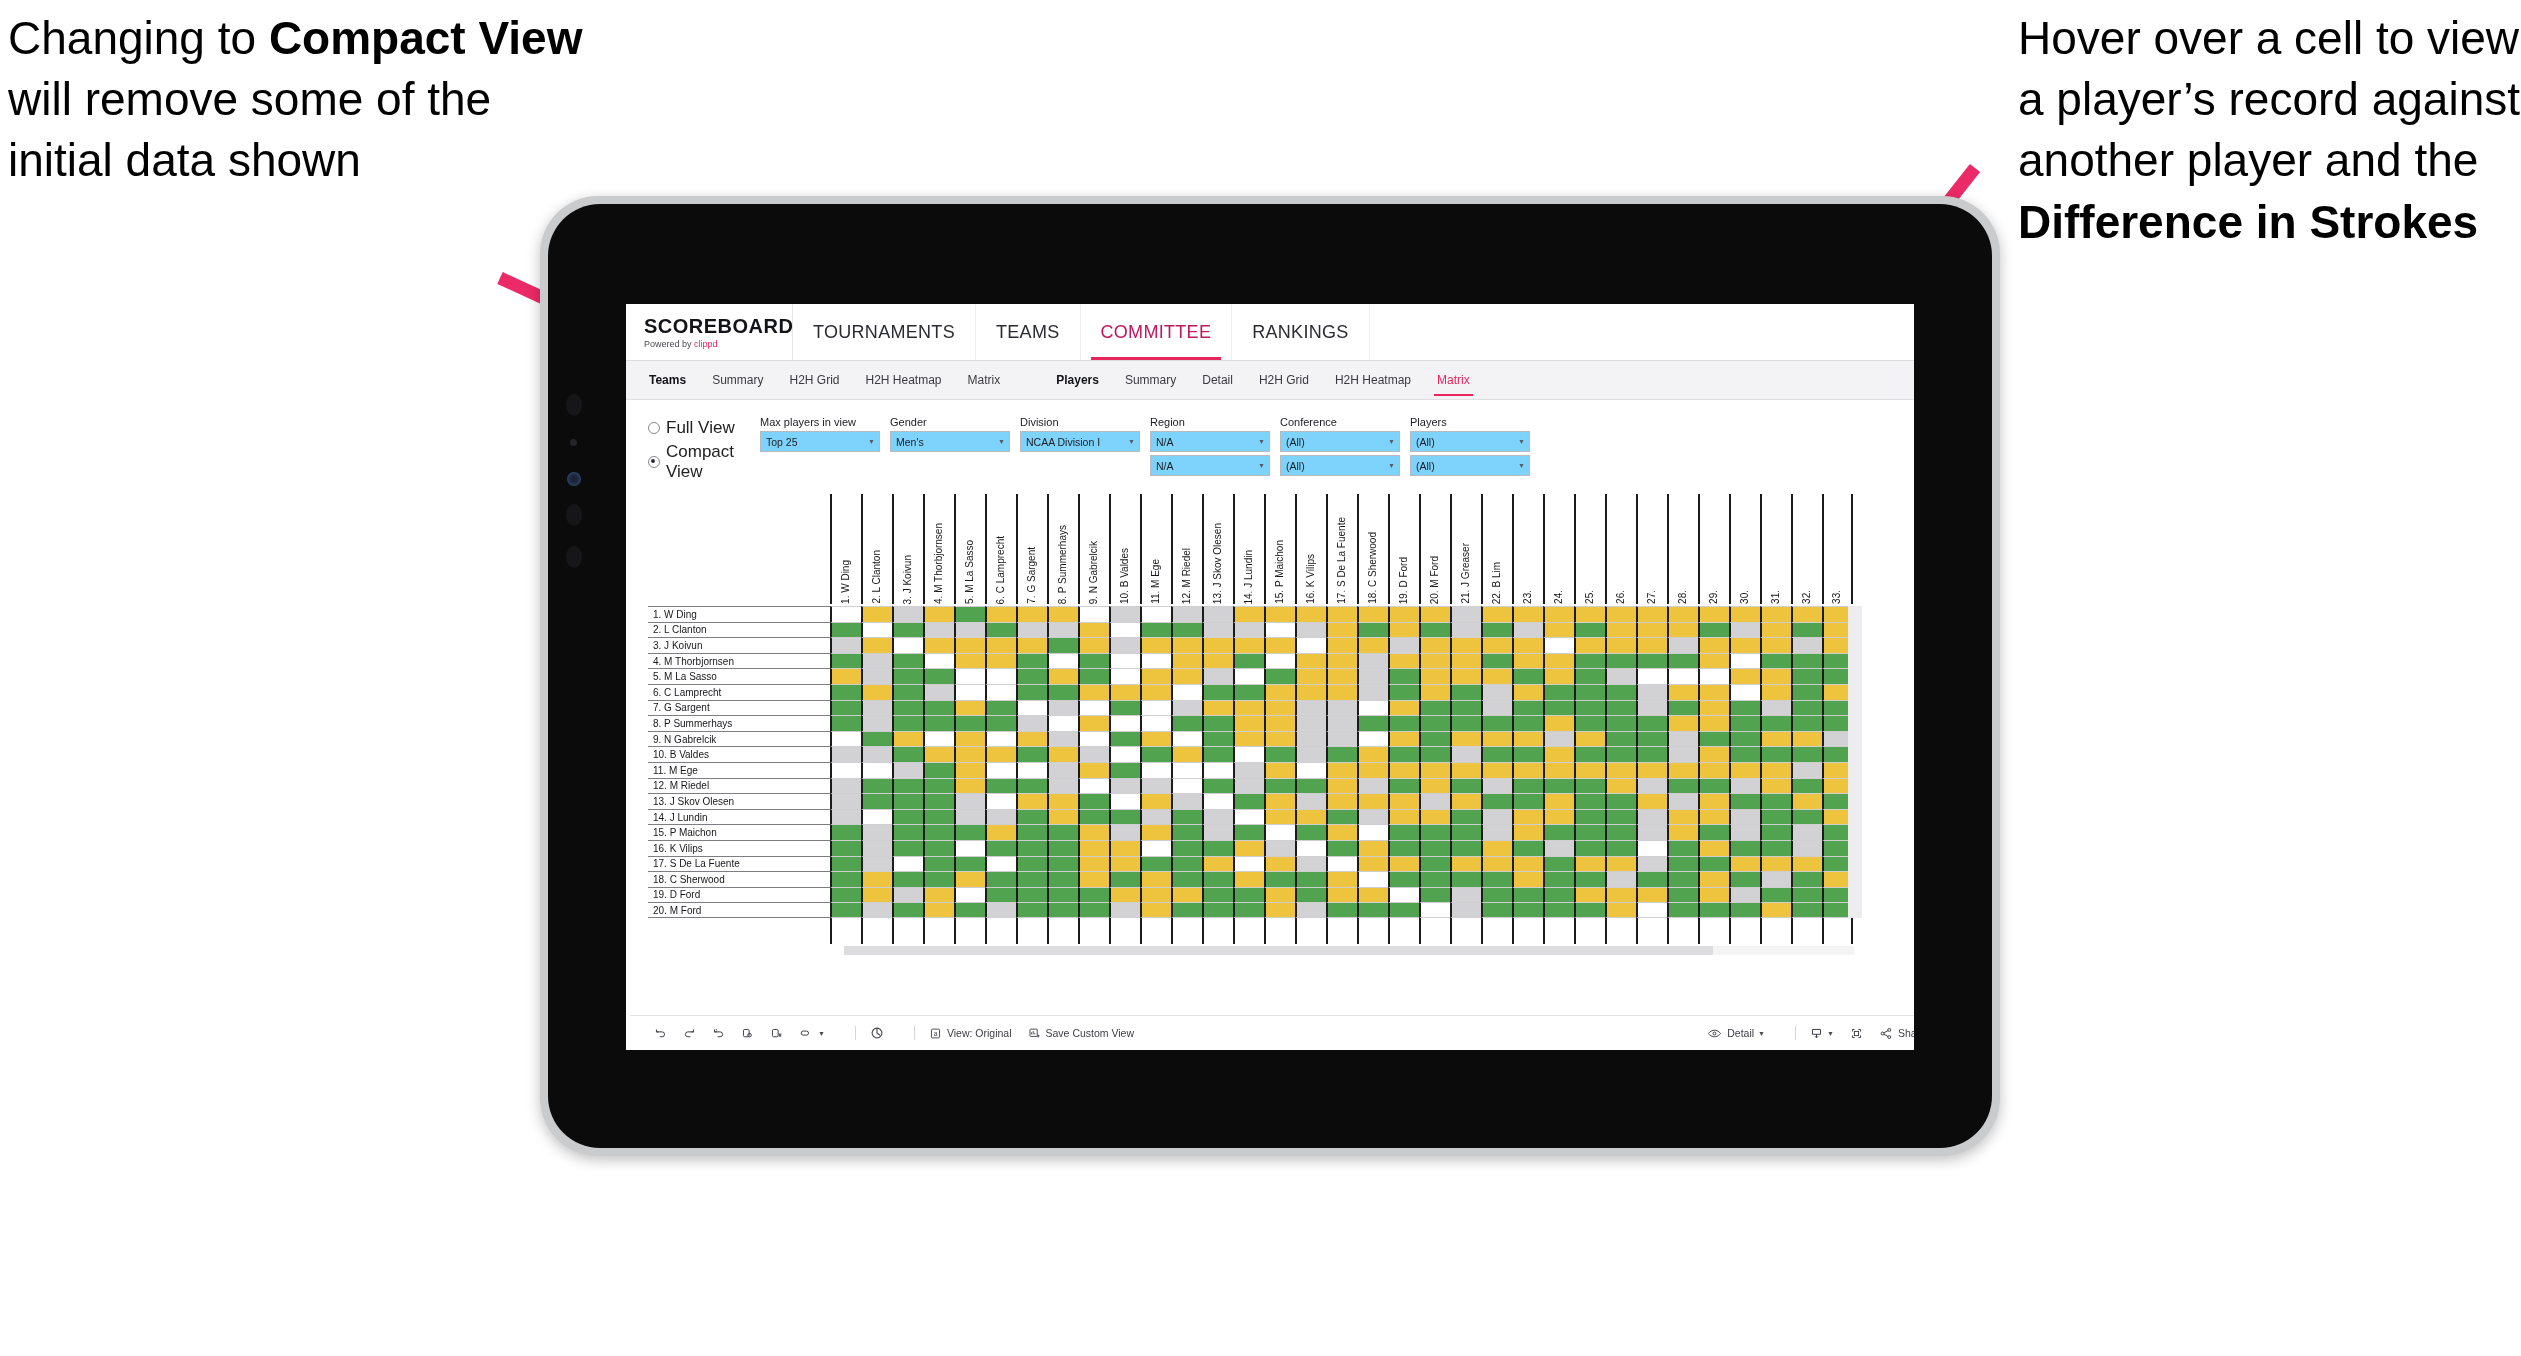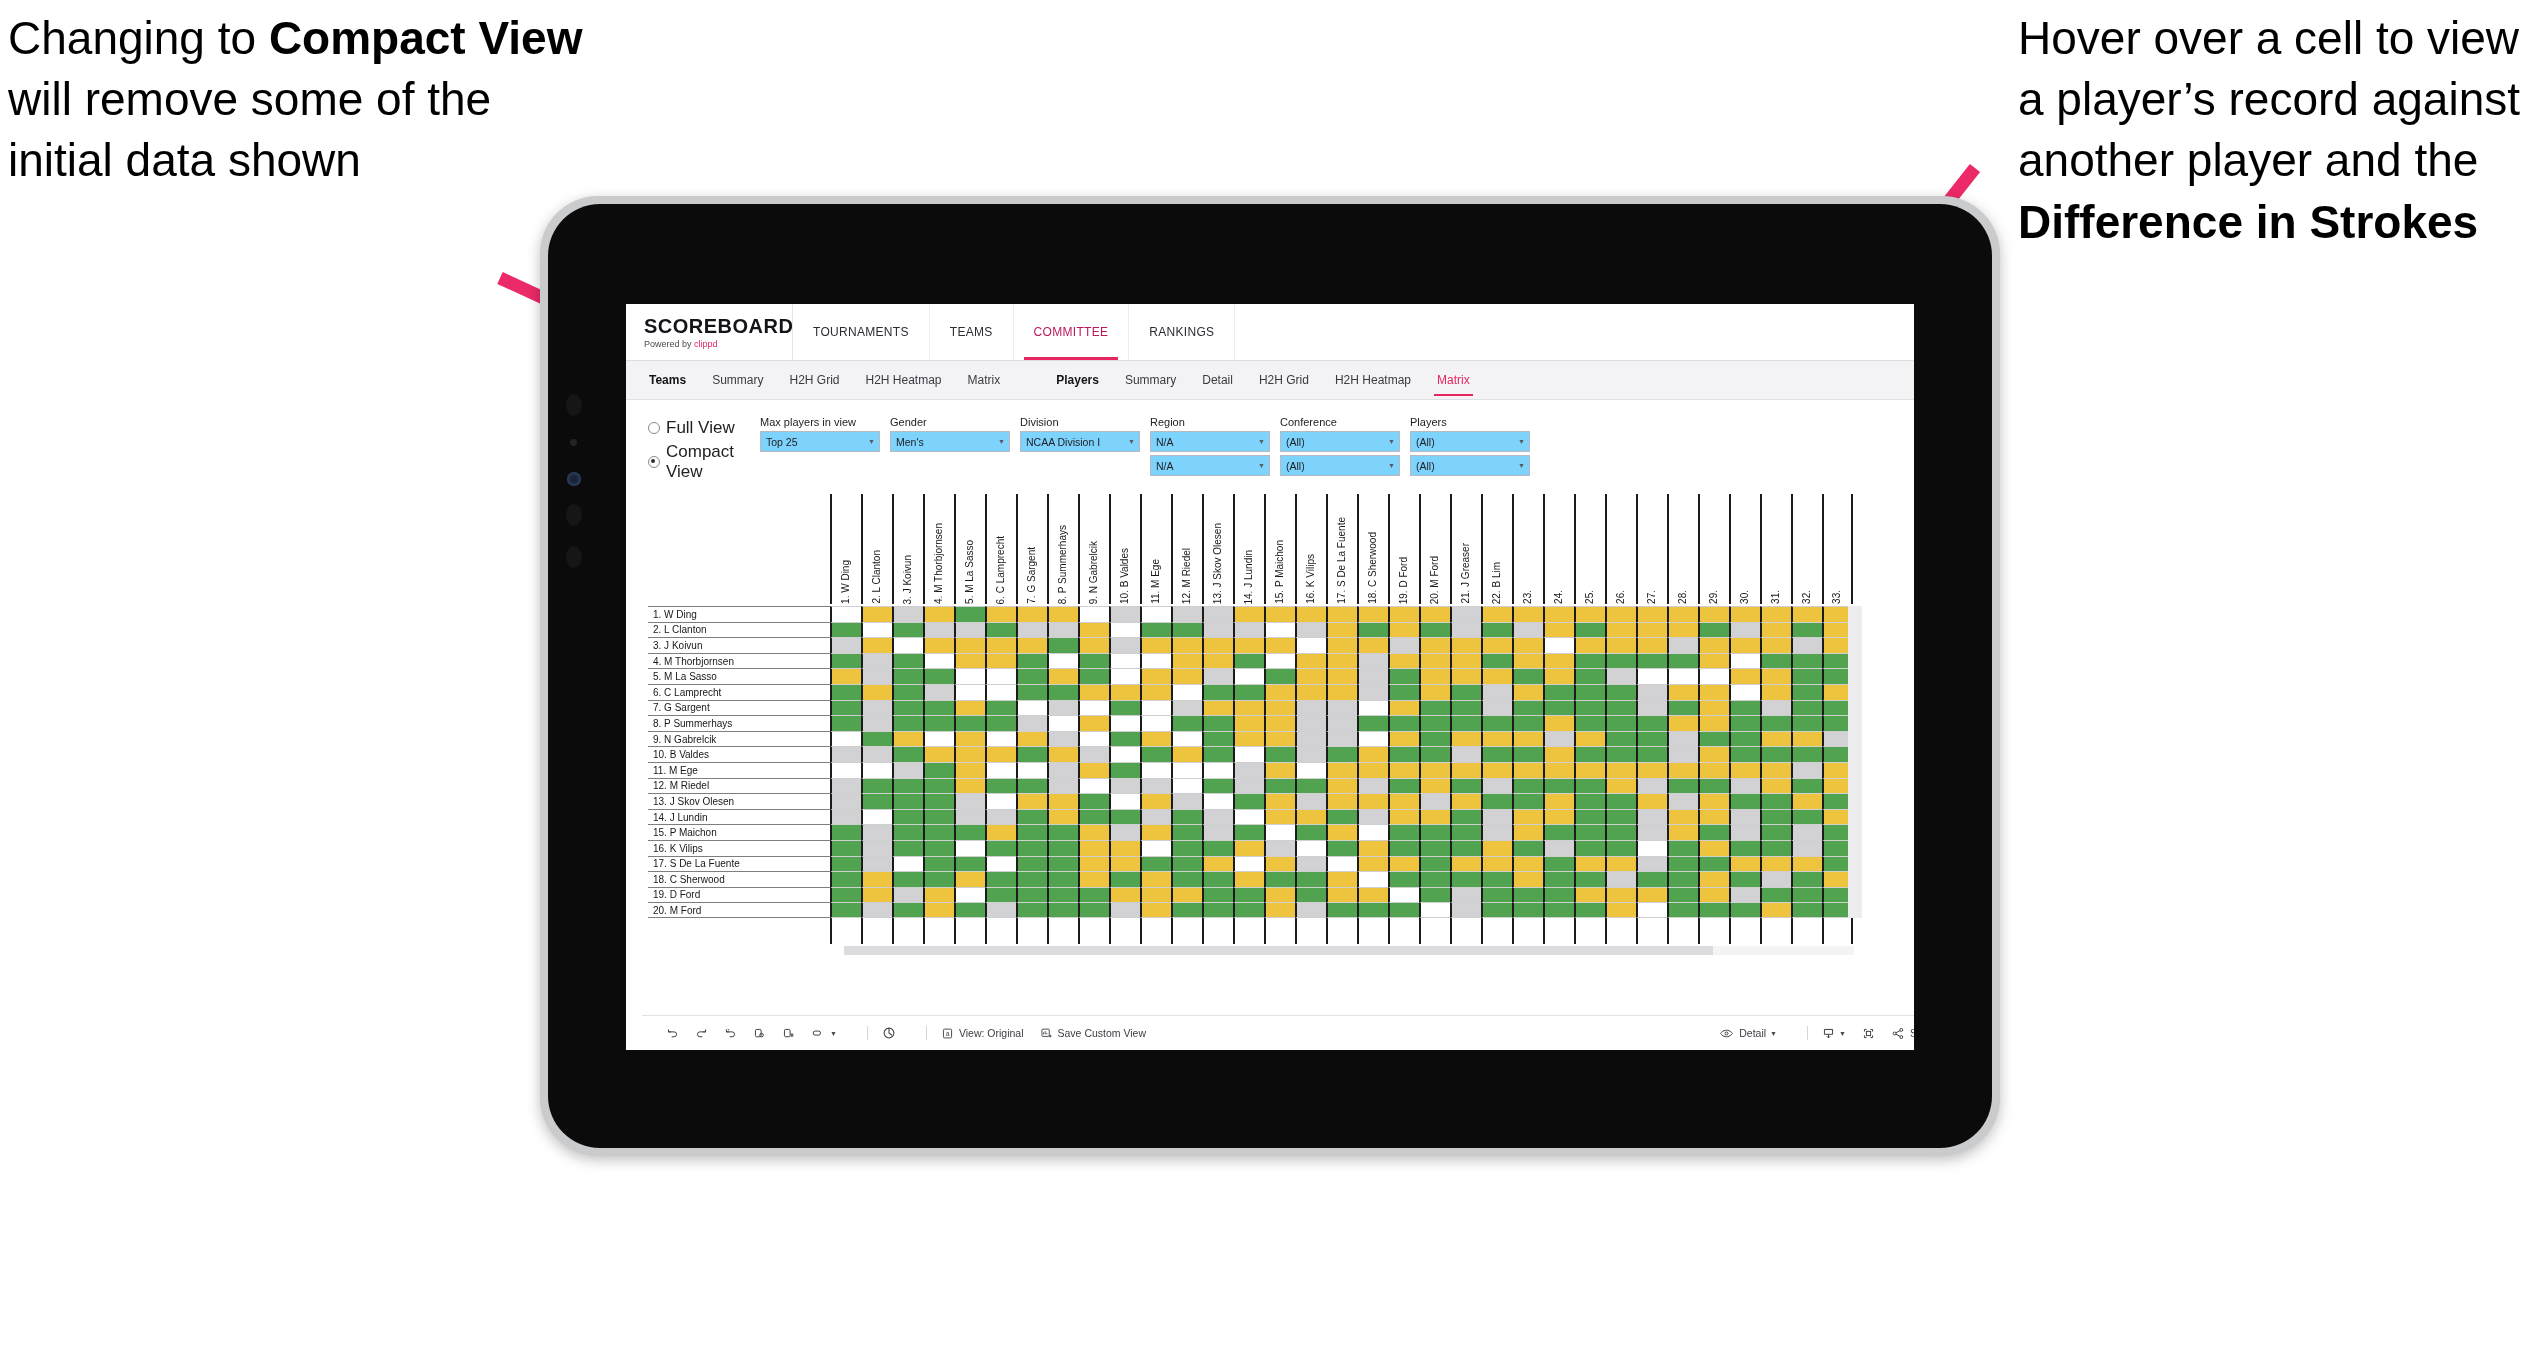--- a/index.html
+++ b/index.html
@@ -41,21 +41,21 @@
 
   
   #topnav{height:56px;background:#fff;border-bottom:1px solid #dcdcdc;
           display:flex;align-items:stretch;position:relative;}
   #logo-wrap{width:148px;display:flex;flex-direction:column;justify-content:center;
              padding-left:18px;border-right:1px solid #e6e6e6;}
   #logo-main{font-size:20px;font-weight:800;letter-spacing:.5px;color:#13131a;
              font-family:"Liberation Sans",sans-serif;}
   #logo-sub{font-size:9px;color:#4a4a52;margin-top:1px;}
   #logo-sub .brand{color:#e7265e;font-weight:400;}
-  .topnav-item{display:flex;align-items:center;padding:0 20px;font-size:12px;
+  .topnav-item{display:flex;align-items:center;padding:0 20px;font-size:18px;
                color:#2b2b33;border-right:1px solid #ededed;cursor:pointer;
                letter-spacing:.3px;}
   .topnav-item.active{color:#be185d;position:relative;}
   .topnav-item.active::after{content:"";position:absolute;left:10px;right:10px;
                bottom:0;height:3px;background:#e7265e;}
 
   
   #subnav{height:38px;background:#f3f3f5;display:flex;align-items:center;
           border-bottom:1px solid #e0e0e3;padding-left:10px;}
   .subgroup{display:flex;align-items:center;}
@@ -125,21 +125,21 @@
   
   #tooltip{position:absolute;left:600px;top:190px;width:160px;padding:14px 8px 13px;
       background:#fff;border:1px solid #dadade;box-shadow:0 2px 7px rgba(0,0,0,.16);
       text-align:center;z-index:8;}
   .tt-name{font-size:12px;font-weight:700;color:#17171b;line-height:1.25;}
   .tt-vs{font-size:9px;color:#6d6d74;margin:3px 0;}
   .tt-lab{font-size:9.5px;color:#6d6d74;margin-top:13px;}
   .tt-val{font-size:13px;font-weight:700;color:#17171b;margin-top:2px;letter-spacing:.5px;}
 
   
-  #toolbar{position:absolute;left:16px;bottom:0;width:100%;height:34px;background:#fff;
+  #toolbar{position:absolute;left:4px;bottom:0;width:100%;height:34px;background:#fff;
       border-top:1px solid #e2e2e5;display:flex;align-items:center;padding-left:24px;
       font-size:10.5px;color:#3c3c44;}
   .tb{display:flex;align-items:center;margin-right:16px;cursor:pointer;white-space:nowrap;}
   .tb svg{display:block;}
   .tb-label{margin-left:5px;}
   .tb-sep{width:1px;height:14px;background:#d6d6da;margin:0 14px;}
   .tb-spacer{flex:1;}
   .dcaret{font-size:7px;margin-left:4px;color:#4a4a52;}
 </style>
 </head>

